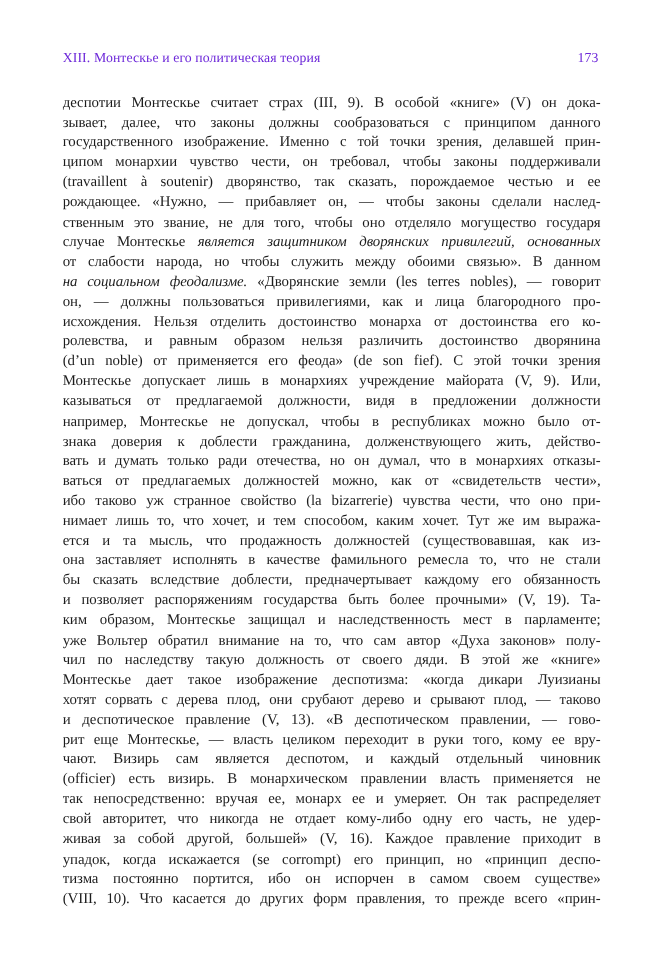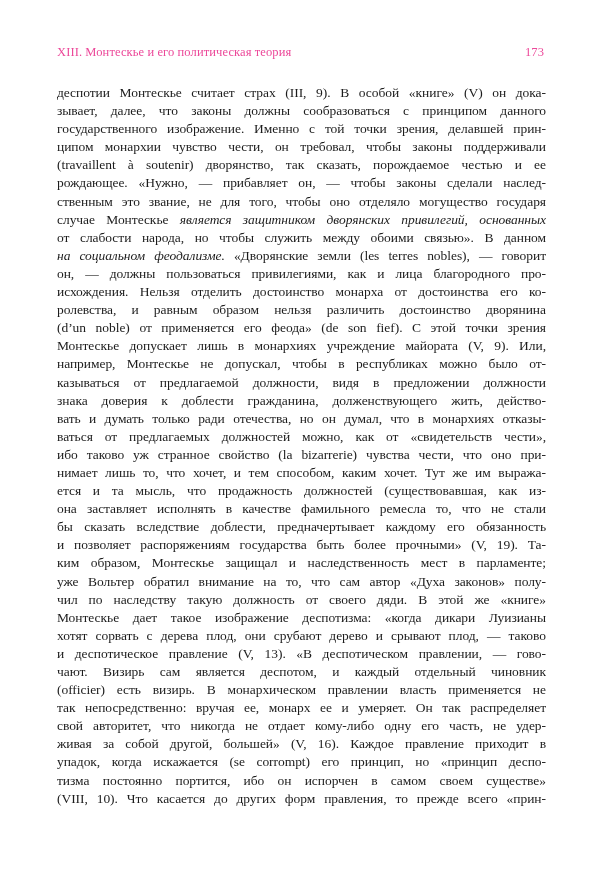--- a/index.html
+++ b/index.html
@@ -16,21 +16,21 @@
     background: #ffffff;
     overflow: hidden;
   }
   .running-head {
     position: absolute;
     top: 45px; left: 57px; right: 56px;
     display: flex;
     justify-content: space-between;
     align-items: baseline;
     font-size: 12.5px;
-    color: #ec4899;
+    color: #6d28d9;
     letter-spacing: 0.1px;
   }
   .running-head .chapter { white-space: nowrap; }
   .running-head .pageno { white-space: nowrap; margin-left: 47px; }
   .body-text {
     position: absolute;
     top: 84px; left: 57px;
     width: 489px;
   }
   .line {
@@ -61,37 +61,38 @@
       <div class="line"><span>рождающее. «Нужно, — прибавляет он, — чтобы законы сделали наслед-</span></div>
       <div class="line"><span>ственным это звание, не для того, чтобы оно отделяло могущество государя</span></div>
       <div class="line"><span>случае Монтескье </span><span class="it">является защитником дворянских привилегий, основанных</span></div>
       <div class="line"><span>от слабости народа, но чтобы служить между обоими связью». В данном</span></div>
       <div class="line"><span class="it">на социальном феодализме. </span><span>«Дворянские земли (les terres nobles), — говорит</span></div>
       <div class="line"><span>он, — должны пользоваться привилегиями, как и лица благородного про-</span></div>
       <div class="line"><span>исхождения. Нельзя отделить достоинство монарха от достоинства его ко-</span></div>
       <div class="line"><span>ролевства, и равным образом нельзя различить достоинство дворянина</span></div>
       <div class="line"><span>(d’un noble) от применяется его феода» (de son fief). С этой точки зрения</span></div>
       <div class="line"><span>Монтескье допускает лишь в монархиях учреждение майората (V, 9). Или,</span></div>
+      <div class="line"><span>казываться от предлагаемой должности, видя в предложении должности</span></div>
       <div class="line"><span>например, Монтескье не допускал, чтобы в республиках можно было от-</span></div>
-      <div class="line"><span>казываться от предлагаемой должности, видя в предложении должности</span></div>
       <div class="line"><span>знака доверия к доблести гражданина, долженствующего жить, действо-</span></div>
       <div class="line"><span>вать и думать только ради отечества, но он думал, что в монархиях отказы-</span></div>
       <div class="line"><span>ваться от предлагаемых должностей можно, как от «свидетельств чести»,</span></div>
       <div class="line"><span>ибо таково уж странное свойство (la bizarrerie) чувства чести, что оно при-</span></div>
       <div class="line"><span>нимает лишь то, что хочет, и тем способом, каким хочет. Тут же им выража-</span></div>
       <div class="line"><span>ется и та мысль, что продажность должностей (существовавшая, как из-</span></div>
       <div class="line"><span>она заставляет исполнять в качестве фамильного ремесла то, что не стали</span></div>
       <div class="line"><span>бы сказать вследствие доблести, предначертывает каждому его обязанность</span></div>
       <div class="line"><span>и позволяет распоряжениям государства быть более прочными» (V, 19). Та-</span></div>
       <div class="line"><span>ким образом, Монтескье защищал и наследственность мест в парламенте;</span></div>
       <div class="line"><span>уже Вольтер обратил внимание на то, что сам автор «Духа законов» полу-</span></div>
       <div class="line"><span>чил по наследству такую должность от своего дяди. В этой же «книге»</span></div>
       <div class="line"><span>Монтескье дает такое изображение деспотизма: «когда дикари Луизианы</span></div>
       <div class="line"><span>хотят сорвать с дерева плод, они срубают дерево и срывают плод, — таково</span></div>
       <div class="line"><span>и деспотическое правление (V, 13). «В деспотическом правлении, — гово-</span></div>
+      <div class="line"><span>рит еще Монтескье, — власть целиком переходит в руки того, кому ее вру-</span></div>
       <div class="line"><span>чают. Визирь сам является деспотом, и каждый отдельный чиновник</span></div>
       <div class="line"><span>(officier) есть визирь. В монархическом правлении власть применяется не</span></div>
       <div class="line"><span>так непосредственно: вручая ее, монарх ее и умеряет. Он так распределяет</span></div>
       <div class="line"><span>свой авторитет, что никогда не отдает кому-либо одну его часть, не удер-</span></div>
       <div class="line"><span>живая за собой другой, большей» (V, 16). Каждое правление приходит в</span></div>
       <div class="line"><span>упадок, когда искажается (se corrompt) его принцип, но «принцип деспо-</span></div>
       <div class="line"><span>тизма постоянно портится, ибо он испорчен в самом своем существе»</span></div>
       <div class="line"><span>(VIII, 10). Что касается до других форм правления, то прежде всего «прин-</span></div>
     </div>
 </div>

